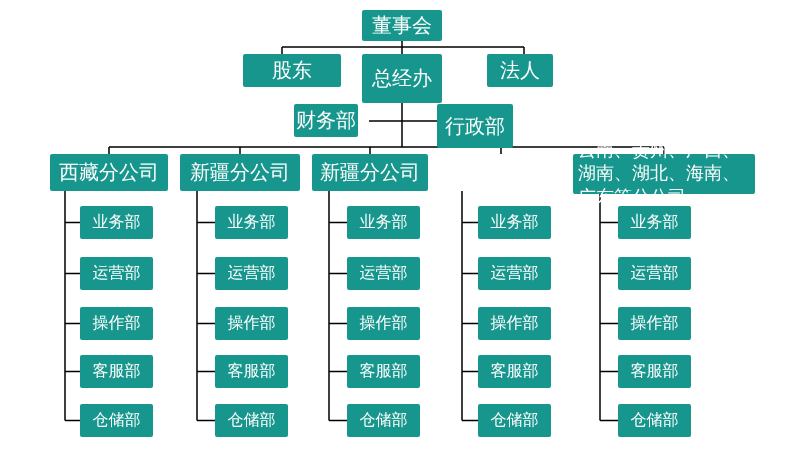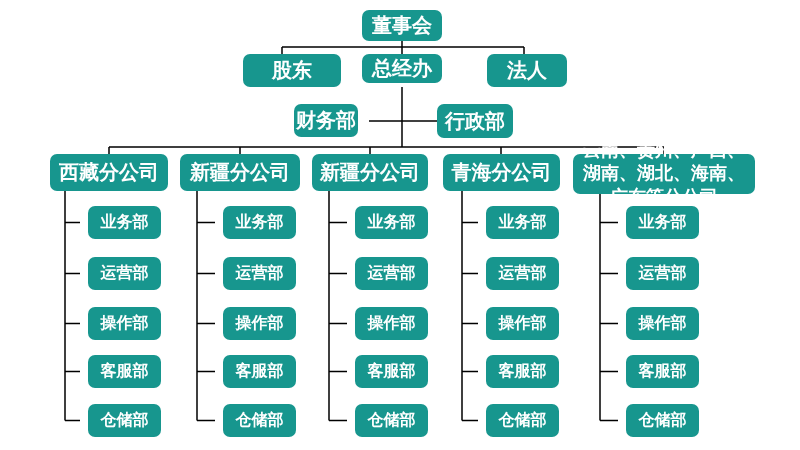--- a/index.html
+++ b/index.html
@@ -29,30 +29,30 @@
   .wires path{
     fill:none;
     stroke:var(--connector);
     stroke-width:1.5;
   }
   .node{
     position:absolute;
     box-sizing:border-box;
     background:var(--node-fill);
     color:var(--node-text);
-    border-radius:7px;
+    border-radius:2px;
     display:flex;
     align-items:center;
     justify-content:center;
-    text-align:center;
-    font-weight:bold;
+    text-align:left;
+    font-weight:normal;
     white-space:nowrap;
   }
   .node.lg{font-size:20px;}
-  .node.sm{font-size:16px;margin-left:8px;}
+  .node.sm{font-size:16px;}
   .node.xs{
     font-size:18px;
     line-height:1.3;
     white-space:normal;
     padding:20px 5px;
   }
 </style>
 </head>
 <body>
 
@@ -66,30 +66,29 @@
     <path d="M65 191 V420.5 M65 222.5 H80 M65 273.5 H80 M65 323.5 H80 M65 371.5 H80 M65 420.5 H80"></path>
     <path d="M197 191 V420.5 M197 222.5 H215 M197 273.5 H215 M197 323.5 H215 M197 371.5 H215 M197 420.5 H215"></path>
     <path d="M329 191 V420.5 M329 222.5 H347 M329 273.5 H347 M329 323.5 H347 M329 371.5 H347 M329 420.5 H347"></path>
     <path d="M462 191 V420.5 M462 222.5 H478 M462 273.5 H478 M462 323.5 H478 M462 371.5 H478 M462 420.5 H478"></path>
     <path d="M600 191 V420.5 M600 222.5 H618 M600 273.5 H618 M600 323.5 H618 M600 371.5 H618 M600 420.5 H618"></path>
   </svg>
 
   <div class="node lg" style="left:362px;top:10px;width:80px;height:31px">董事会</div>
 
   <div class="node lg" style="left:243px;top:54px;width:98px;height:33px">股东</div>
-  <div class="node lg" style="left:362px;top:54px;width:80px;height:29px">总经办</div>
-  <div class="node lg" style="left:487px;top:54px;width:80px;height:33px">法人</div>
+  <div class="node lg" style="left:362px;top:54px;width:80px;height:49px">总经办</div>
+  <div class="node lg" style="left:487px;top:54px;width:66px;height:33px">法人</div>
 
   <div class="node lg" style="left:294px;top:104px;width:64px;height:33px">财务部</div>
-  <div class="node lg" style="left:437px;top:104px;width:76px;height:34px">行政部</div>
+  <div class="node lg" style="left:437px;top:104px;width:76px;height:44px">行政部</div>
 
   <div class="node lg" style="left:50px;top:154px;width:118px;height:37px">西藏分公司</div>
   <div class="node lg" style="left:180px;top:154px;width:120px;height:37px">新疆分公司</div>
   <div class="node lg" style="left:312px;top:154px;width:116px;height:37px">新疆分公司</div>
-  <div class="node lg" style="left:443px;top:154px;width:117px;height:37px">青海分公司</div>
   <div class="node xs" style="left:573px;top:154px;width:182px;height:38px">云南、贵州、广西、湖南、湖北、海南、广东等分公司</div>
 
   <div class="node sm" style="left:80px;top:206px;width:73px;height:33px">业务部</div>
   <div class="node sm" style="left:80px;top:257px;width:73px;height:33px">运营部</div>
   <div class="node sm" style="left:80px;top:307px;width:73px;height:33px">操作部</div>
   <div class="node sm" style="left:80px;top:355px;width:73px;height:33px">客服部</div>
   <div class="node sm" style="left:80px;top:404px;width:73px;height:33px">仓储部</div>
 
   <div class="node sm" style="left:215px;top:206px;width:73px;height:33px">业务部</div>
   <div class="node sm" style="left:215px;top:257px;width:73px;height:33px">运营部</div>

